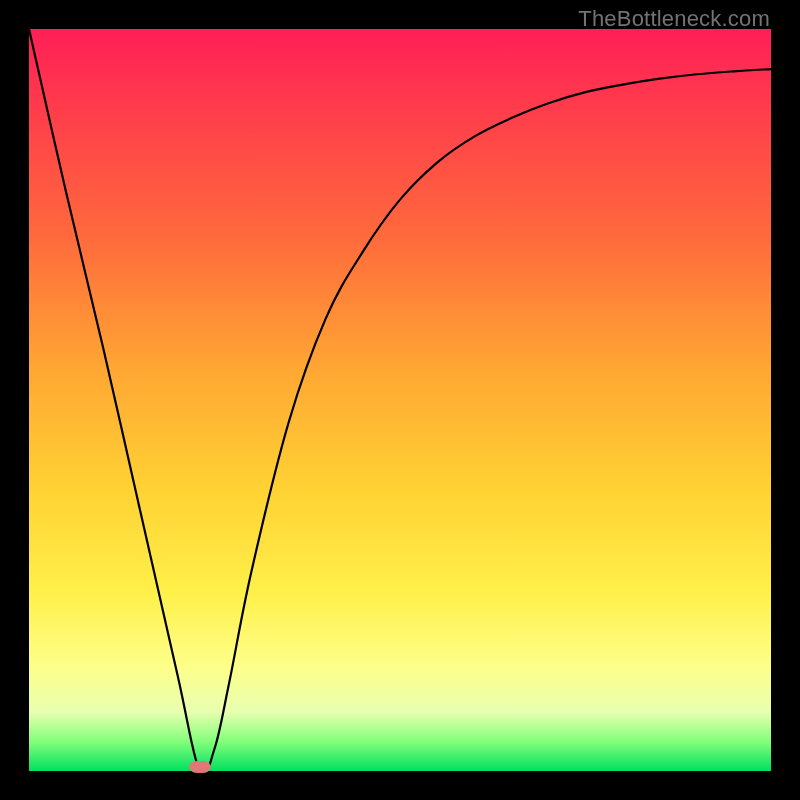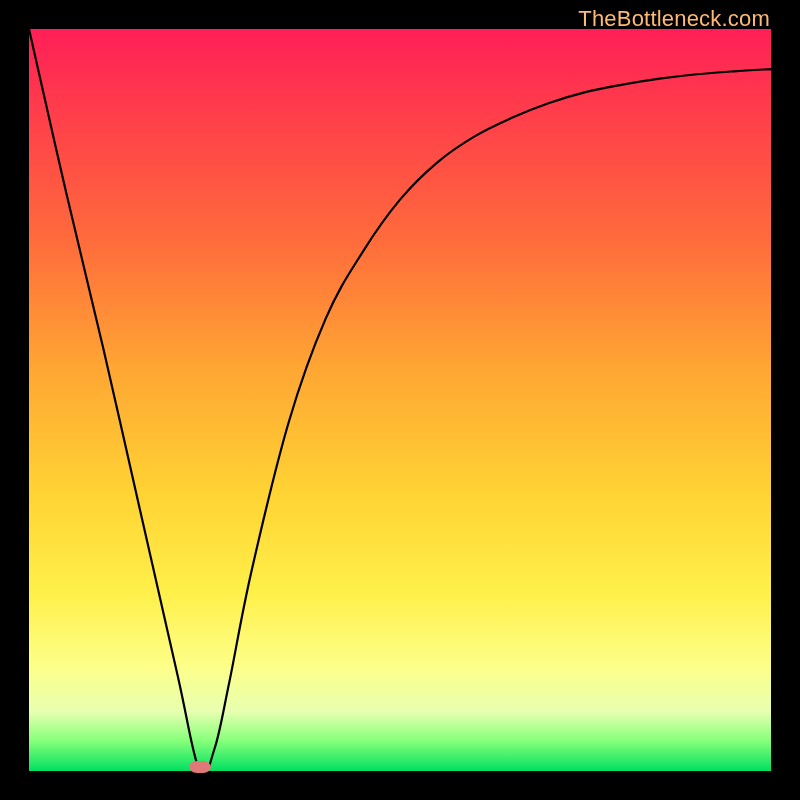--- a/index.html
+++ b/index.html
@@ -35,21 +35,21 @@
       #fdff8a 86%,
       #e8ffb0 92%,
       #84ff7a 96%,
       #00e060 100%
     );
   }
   .watermark {
     position: absolute;
     top: 6px;
     right: 30px;
-    color: #fdba74;
+    color: #737373;
     font-size: 22px;
     font-weight: 500;
     letter-spacing: 0.2px;
     user-select: none;
   }
   svg.curve {
     position: absolute;
     left: 0;
     top: 0;
     width: 742px;

